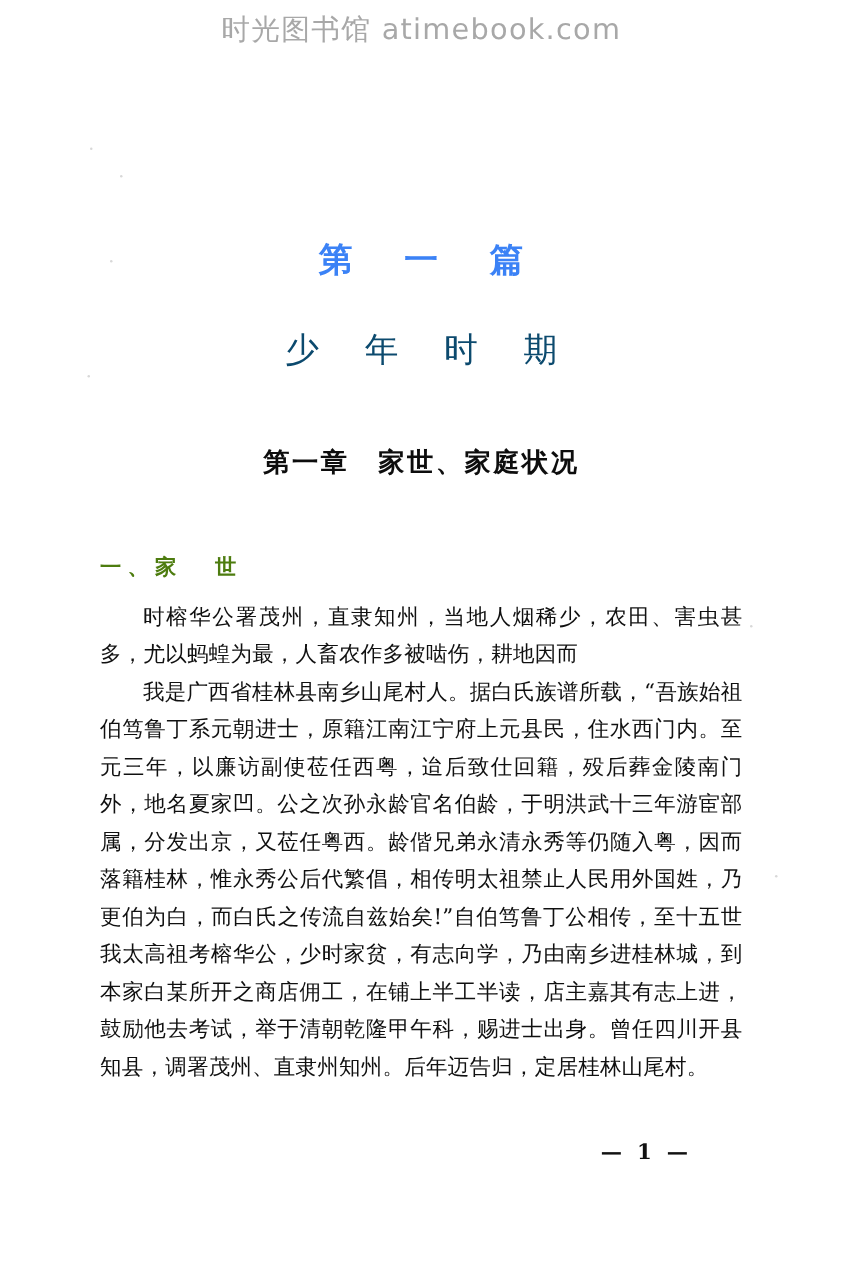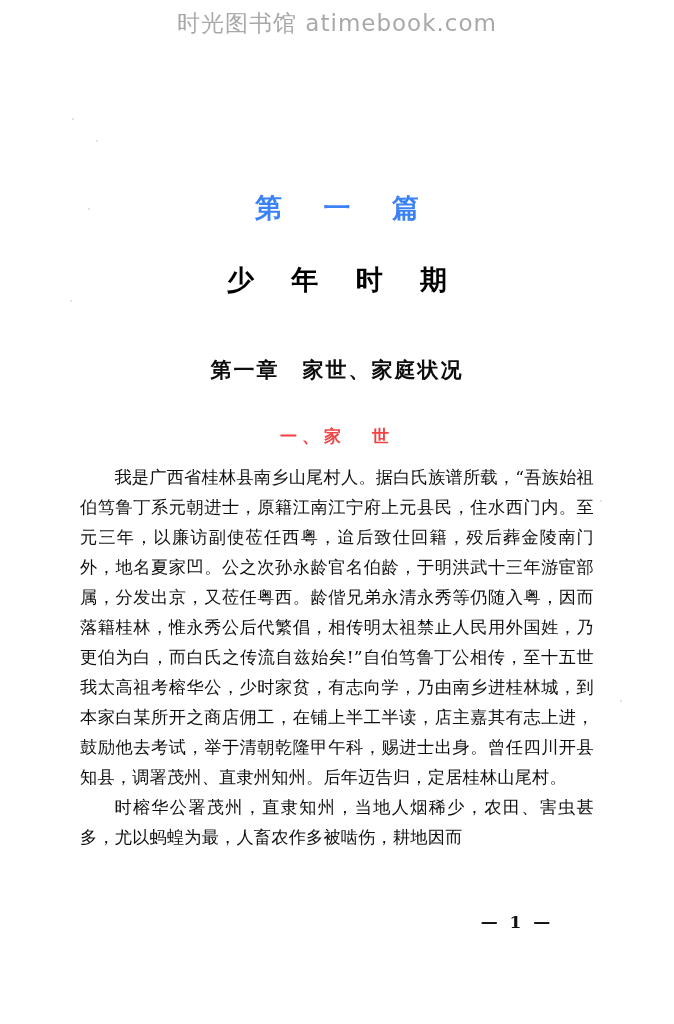--- a/index.html
+++ b/index.html
@@ -51,43 +51,42 @@
     font-weight: bold;
     letter-spacing: 16px;
     text-indent: 16px;
     margin: 0 0 36px 0;
     color: #3b82f6;
   }
 
   .part-subtitle {
     text-align: center;
     font-size: 27px;
-    font-weight: bold;
+    font-weight: normal;
     letter-spacing: 14px;
     text-indent: 14px;
     margin: 0 0 58px 0;
-    color: #000000;
+    color: #0c4a6e;
   }
 
   .chapter-title {
     text-align: center;
     font-size: 21px;
     font-weight: bold;
     letter-spacing: 2px;
-    margin: 0 0 41px 0;
+    margin: 0 0 58px 0;
     color: #0d0d0d;
   }
 
   .section-title {
-    text-align: center;
     font-size: 17px;
     font-weight: bold;
     letter-spacing: 5px;
     margin: 0 0 14px 0;
-    color: #ef4444;
+    color: #4d7c0f;
   }
   .section-title .gap {
     display: inline-block;
     width: 26px;
   }
 
   .body-text p {
     margin: 0;
     font-size: 17.2px;
     line-height: 30px;
@@ -137,22 +136,22 @@
 
     <h2 class="part-subtitle">少 年 时 期</h2>
 
     <h3 class="chapter-title">第一章　家世、家庭状况</h3>
 
     <h4 class="section-title">
       <span>一、家</span><span class="gap"></span><span>世</span>
     </h4>
 
     <div class="body-text">
+      <p>时榕华公署茂州，直隶知州，当地人烟稀少，农田、害虫甚多，尤以蚂蝗为最，人畜农作多被啮伤，耕地因而</p>
       <p>我是广西省桂林县南乡山尾村人。据白氏族谱所载，“吾族始祖伯笃鲁丁系元朝进士，原籍江南江宁府上元县民，住水西门内。至元三年，以廉访副使莅任西粤，迨后致仕回籍，殁后葬金陵南门外，地名夏家凹。公之次孙永龄官名伯龄，于明洪武十三年游宦部属，分发出京，又莅任粤西。龄偕兄弟永清永秀等仍随入粤，因而落籍桂林，惟永秀公后代繁倡，相传明太祖禁止人民用外国姓，乃更伯为白，而白氏之传流自兹始矣!”自伯笃鲁丁公相传，至十五世我太高祖考榕华公，少时家贫，有志向学，乃由南乡进桂林城，到本家白某所开之商店佣工，在铺上半工半读，店主嘉其有志上进，鼓励他去考试，举于清朝乾隆甲午科，赐进士出身。曾任四川开县知县，调署茂州、直隶州知州。后年迈告归，定居桂林山尾村。</p>
-      <p>时榕华公署茂州，直隶知州，当地人烟稀少，农田、害虫甚多，尤以蚂蝗为最，人畜农作多被啮伤，耕地因而</p>
     </div>
   </div>
 
   <div class="page-number">
     <span class="inner">— 1 —</span>
   </div>
 
   <div class="speckle" style="left:72px; top:118px;"></div>
   <div class="speckle" style="left:96px; top:140px;"></div>
   <div class="speckle" style="left:88px; top:208px;"></div>

